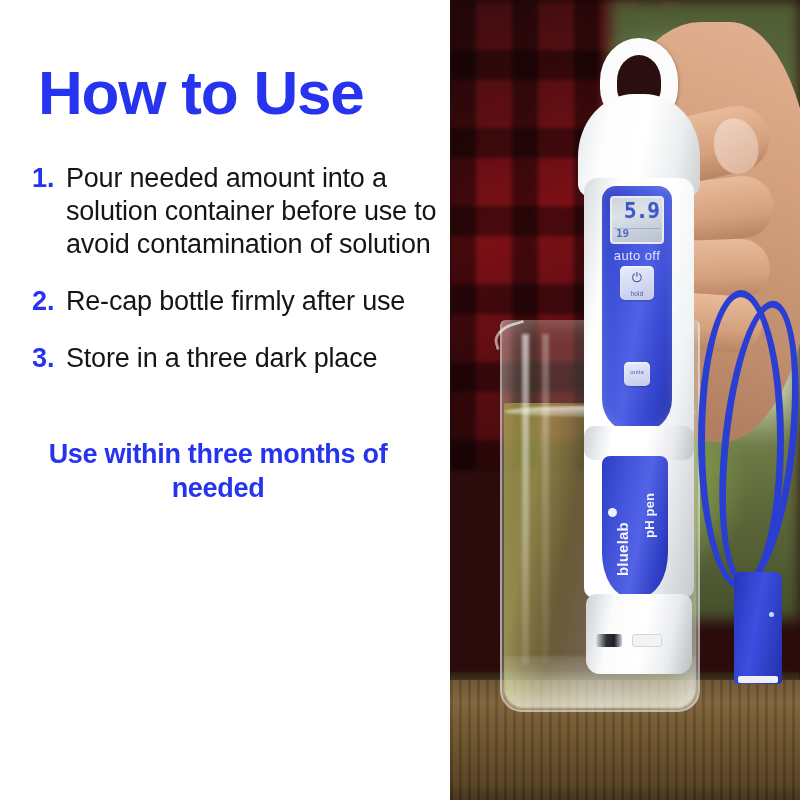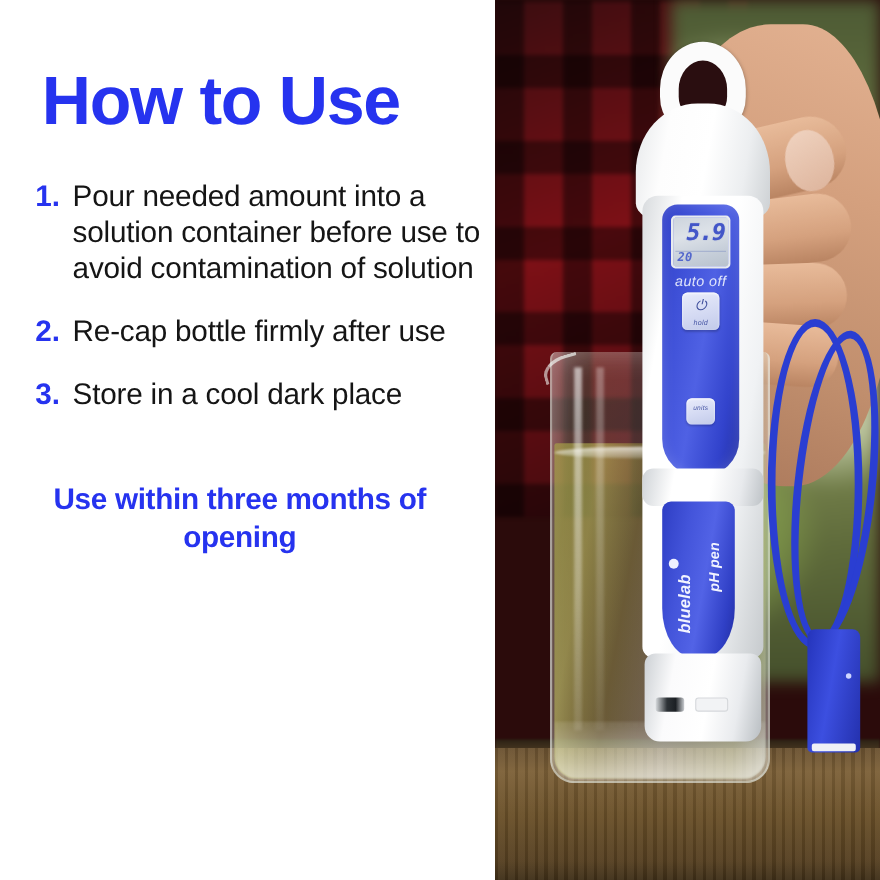--- a/index.html
+++ b/index.html
@@ -188,21 +188,21 @@
   }
   .g1 { left:20px; } .g2 { left:40px; opacity:.5; } .g3 { right:22px; }
   .beaker-base {
     position:absolute; left:2px; right:2px; bottom:2px; height:52px;
     background:linear-gradient(180deg,rgba(255,255,255,.10),rgba(255,255,255,.55));
     border-radius:0 0 20px 20px;
     filter:blur(1px);
   }
 
   
-  .pen { position:absolute; left:122px; top:38px; width:126px; height:630px;font-style:italic; }
+  .pen { position:absolute; left:122px; top:38px; width:126px; height:630px; }
   .pen-hook {
     position:absolute; left:28px; top:0; width:78px; height:86px;
     border:17px solid #fbfbfb;
     border-radius:50% 50% 42% 42%;
     background:#2a0e10;
     box-shadow:0 1px 4px rgba(0,0,0,.35);
   }
   .hook-clip {
     position:absolute; left:62px; top:66px; width:7px; height:17px;
     background:#12203c; border-radius:2px;
@@ -371,26 +371,26 @@
         <div class="step-text">Pour needed amount into a solution container before use to avoid contamination of solution</div>
       </div>
 
       <div class="step">
         <div class="step-num">2.</div>
         <div class="step-text">Re-cap bottle firmly after use</div>
       </div>
 
       <div class="step">
         <div class="step-num">3.</div>
-        <div class="step-text">Store in a cool dark place</div>
+        <div class="step-text">Store in a three dark place</div>
       </div>
 
     </div>
 
-    <div class="footnote">Use within three months of opening</div>
+    <div class="footnote">Use within three months of needed</div>
   </div>
 
   <div class="photo">
 
     <div class="plaid"></div>
     <div class="foliage"></div>
     <div class="table-edge"></div>
     <div class="table-top"></div>
 
     <div class="hand">
@@ -417,21 +417,21 @@
       <div class="pen-hook"></div>
       <div class="hook-clip"></div>
       <div class="pen-shoulder"></div>
       <div class="pen-body"></div>
 
       <div class="faceplate">
 
         <div class="lcd">
           <div class="lcd-main">5.9</div>
           <div class="lcd-divider"></div>
-          <div class="lcd-sub">20</div>
+          <div class="lcd-sub">19</div>
           <div class="lcd-sub2"></div>
         </div>
 
         <div class="autooff">auto off</div>
 
         <div class="btn btn-power">
           <div class="power-glyph">⏻</div>
           <div class="hold-lbl">hold</div>
         </div>
 

